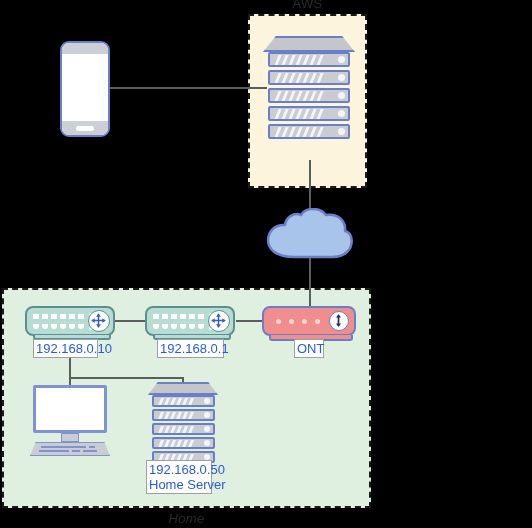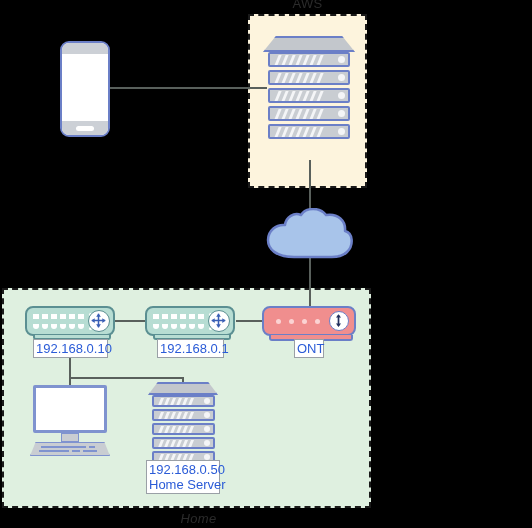--- a/index.html
+++ b/index.html
@@ -11,21 +11,21 @@
   
   .group{position:absolute;box-sizing:border-box;}
   .group-aws{left:248px;top:14px;width:119px;height:174px;
              background:#fdf4dd;border:2px dashed #1a1a1a;}
   .group-home{left:2px;top:288px;width:369px;height:220px;
               background:#dff0e0;border:2px dashed #1a1a1a;}
 
   .group-label{position:absolute;color:#2b2b2b;font-size:13px;
                letter-spacing:.3px;text-align:center;white-space:nowrap;}
   .lbl-aws{left:248px;top:-4px;width:119px;}
-  .lbl-home{left:14px;top:511px;width:369px;font-style:italic;}
+  .lbl-home{left:2px;top:511px;width:369px;font-style:italic;}
 
   
   .line{position:absolute;background:#59605c;}
   .h{height:2px;}
   .v{width:2px;}
 
   
   .tag{position:absolute;background:#ffffff;border:1px solid #9aa0a6;
        color:#2a5bd7;font-size:13px;line-height:15px;text-align:center;
        box-sizing:border-box;padding:1px 2px;white-space:nowrap;}
@@ -215,21 +215,21 @@
     <span class="sw-led" style="left:62px;top:12px"></span>
     <span class="sw-led" style="left:62px;top:19px"></span>
     <div class="sw-circle">
       <svg width="19" height="19" viewBox="0 0 20 20">
         <path d="M10 3 L10 17 M3 10 L17 10" stroke="#3a5fb5" stroke-width="1.6"></path>
         <path d="M10 2.5 L7.5 6 L12.5 6 Z M10 17.5 L7.5 14 L12.5 14 Z
                  M2.5 10 L6 7.5 L6 12.5 Z M17.5 10 L14 7.5 L14 12.5 Z" fill="#3a5fb5"></path>
       </svg>
     </div>
   </div>
-  <div class="tag" style="left:33px;top:339px;width:75px;">192.168.0.10</div>
+  <div class="tag" style="left:33px;top:339px;width:65px;">192.168.0.10</div>
 
   <div class="switch" style="left:145px;top:306px;">
     <div class="sw-base"></div>
     <span class="sw-port" style="left:6px;top:6px"></span>
     <span class="sw-port" style="left:15px;top:6px"></span>
     <span class="sw-port" style="left:24px;top:6px"></span>
     <span class="sw-port" style="left:33px;top:6px"></span>
     <span class="sw-port" style="left:42px;top:6px"></span>
     <span class="sw-port" style="left:51px;top:6px"></span>
     <span class="sw-portr" style="left:6px;top:16px"></span>
@@ -319,18 +319,18 @@
     <div class="rack-unit" style="top:69px;height:12px;">
       <i style="left:5px;height:10px"></i>
         <i style="left:11px;height:10px"></i>
       <i style="left:17px;height:10px"></i>
         <i style="left:23px;height:10px"></i>
       <i style="left:29px;height:10px"></i>
         <i style="left:35px;height:10px"></i>
       <span class="rack-dot" style="width:6px;height:6px;margin-top:-3px"></span>
     </div>
   </div>
-  <div class="tag" style="left:146px;top:460px;width:74px;">
+  <div class="tag" style="left:146px;top:460px;width:66px;">
     <div>192.168.0.50</div>
     <div>Home Server</div>
   </div>
 
 </div>
 
 </body></html>

